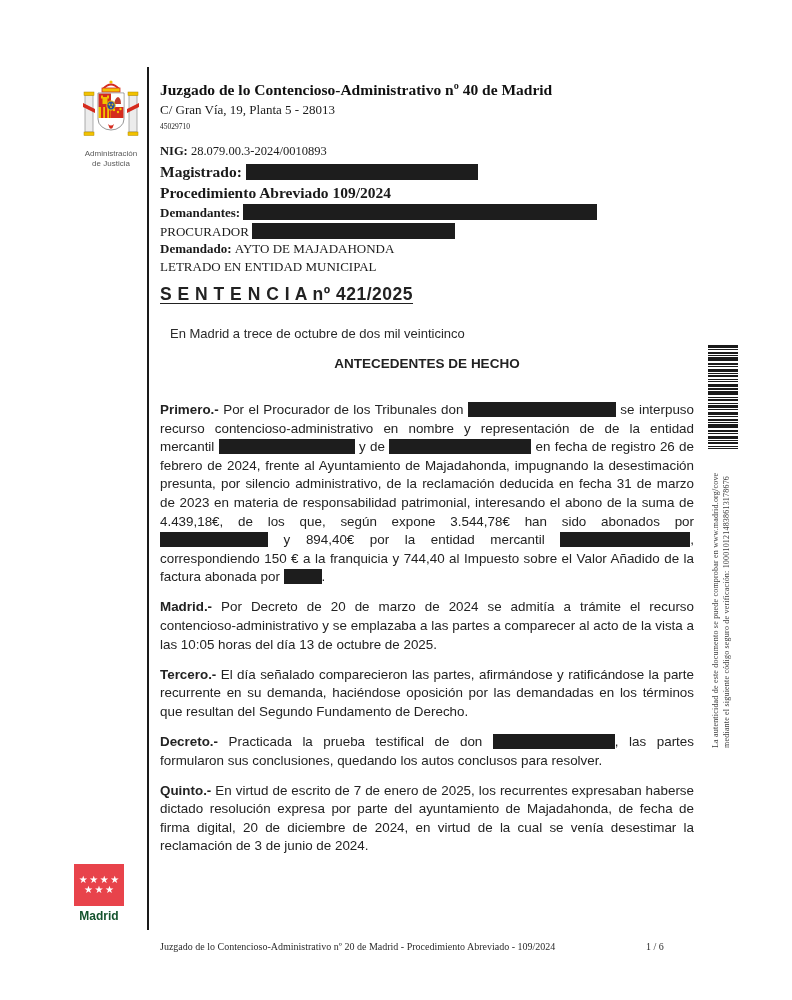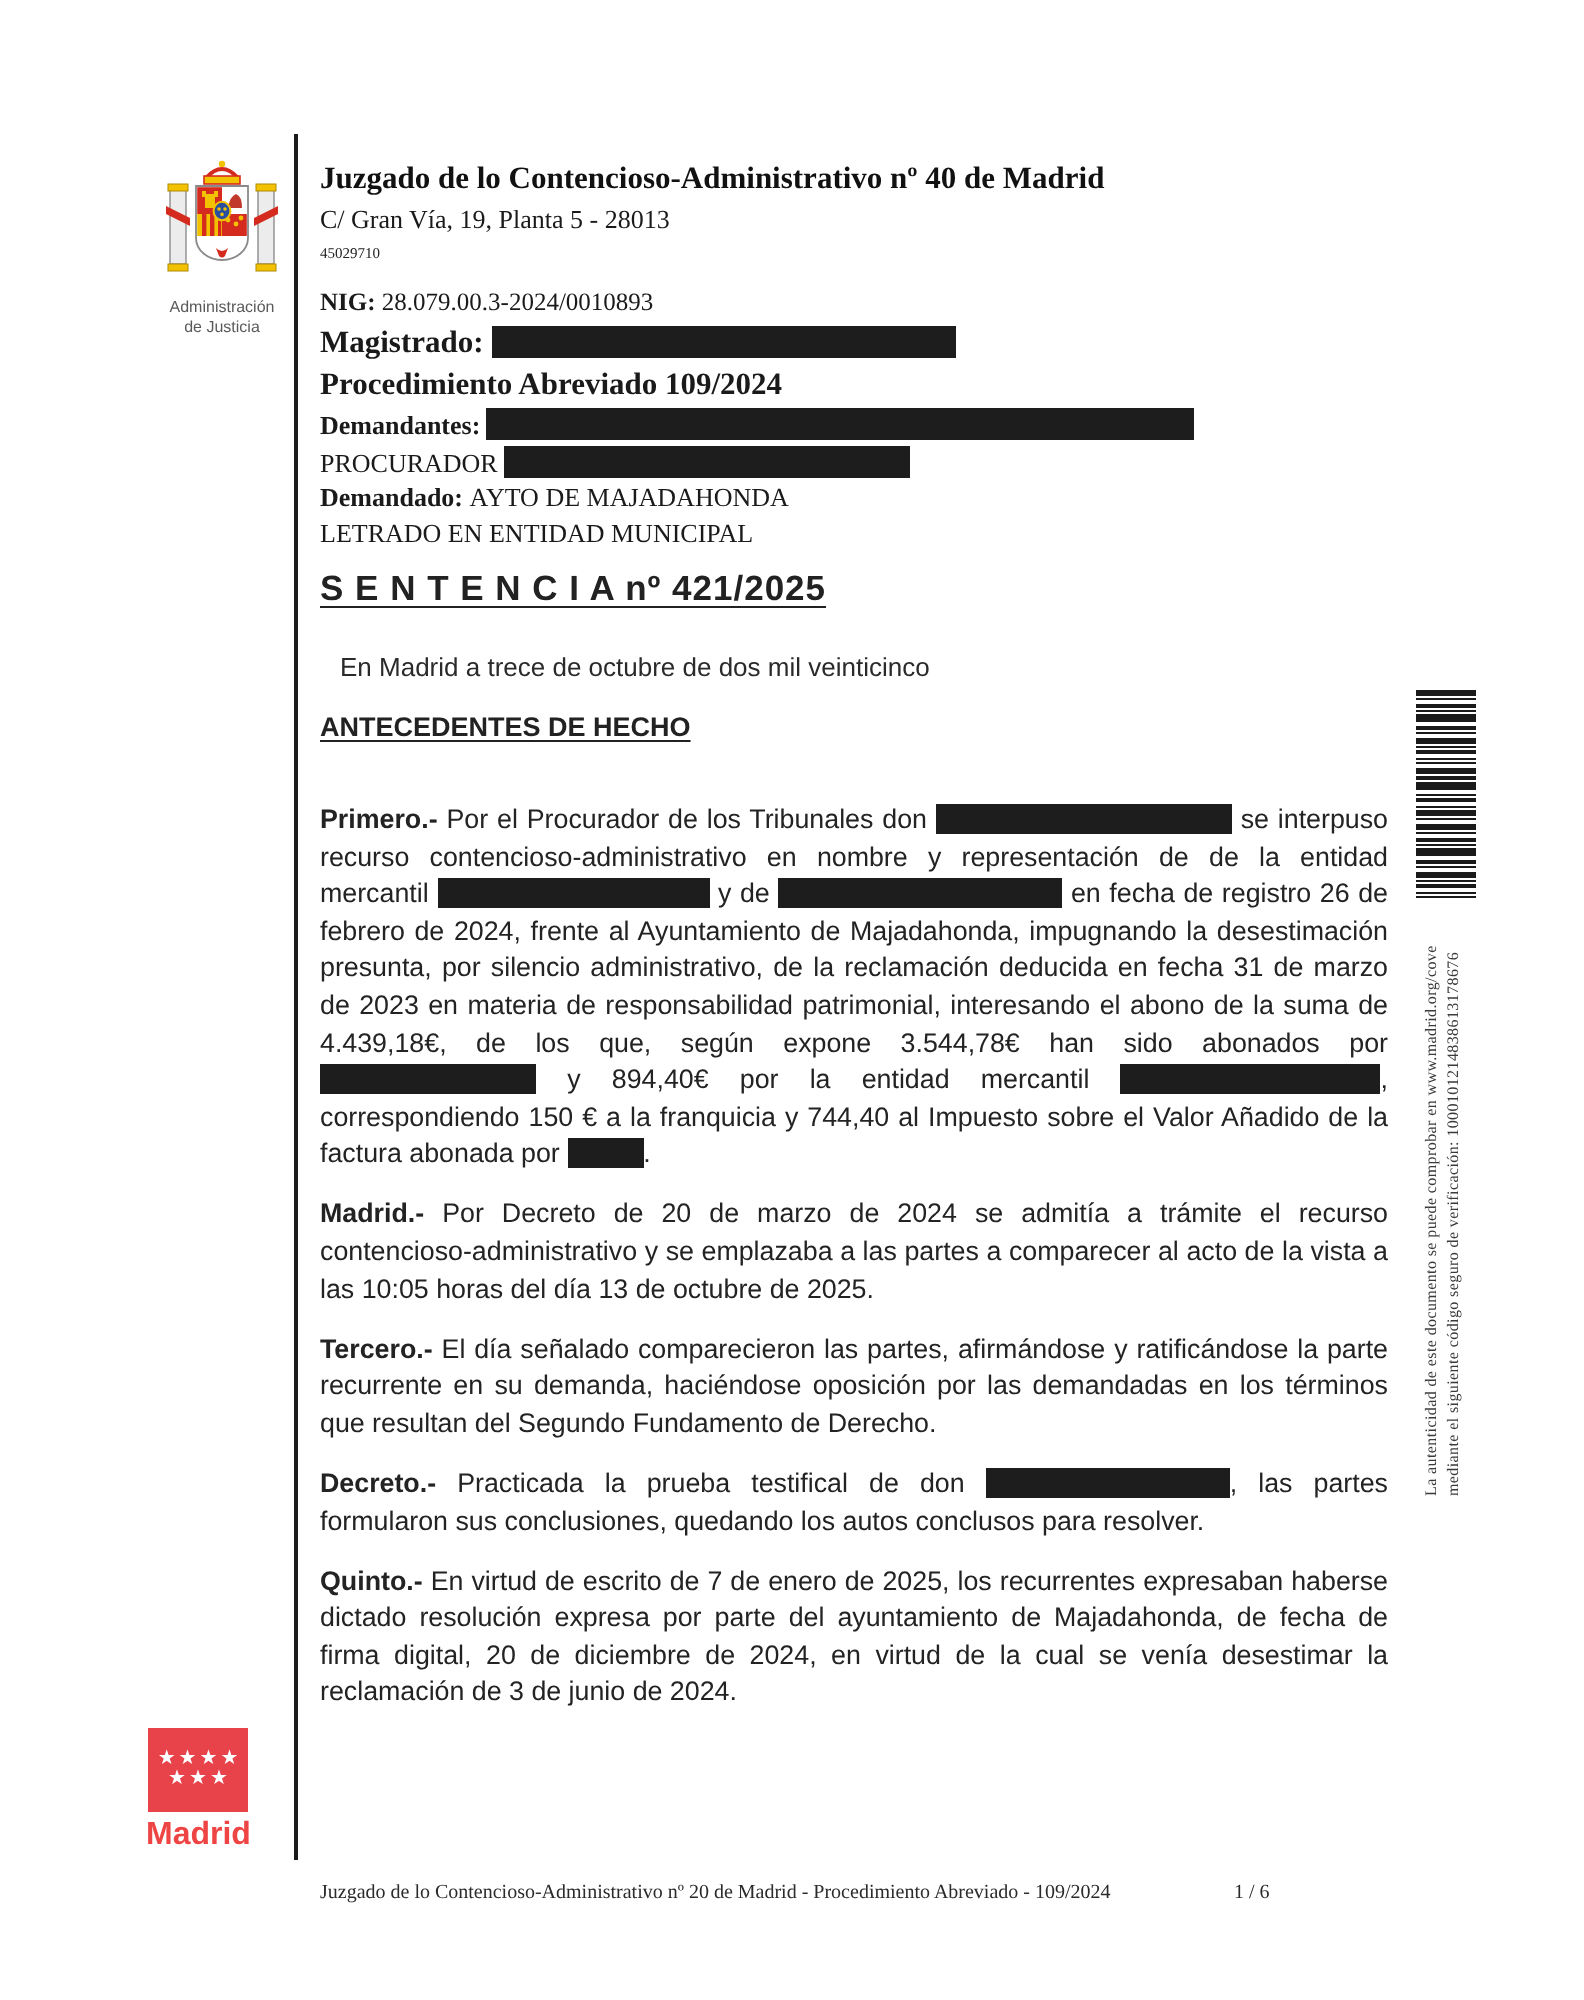--- a/index.html
+++ b/index.html
@@ -24,44 +24,44 @@
   .h-dem{font-size:13px;font-weight:bold;margin-top:2px;line-height:16.5px;}
   .h-reg{font-size:13px;margin-top:1px;line-height:16.5px;}
   .redact{display:inline-block;background:#1d1d1d;height:15px;vertical-align:-3px;}
   .redact.tall{height:16px;}
 
   
   .main{position:absolute;left:160px;top:284px;width:534px;}
   .sent-title{text-align:left;font-size:17.5px;font-weight:bold;letter-spacing:.5px;
               text-decoration:underline;text-underline-offset:3px;color:#222;}
   .date-line{margin-top:21px;padding-left:10px;font-size:13px;color:#2a2a2a;}
-  .section-head{margin-top:15px;font-size:13.5px;font-weight:bold;
-                text-decoration:underline;text-underline-offset:2px;color:#222;}
+  .section-head{margin-top:15px;text-align:center;font-size:13.5px;font-weight:bold;
+                text-underline-offset:2px;color:#222;}
   .paras{margin-top:30px;}
   .para{margin:0 0 11.5px 0;font-size:13.4px;line-height:18.6px;text-align:justify;color:#232323;}
   .para strong{font-weight:bold;}
 
   
   .barcode{position:absolute;left:708px;top:345px;width:30px;height:107px;}
   .side-note{position:absolute;left:710px;top:748px;width:292px;
              transform:rotate(-90deg);transform-origin:top left;
              font-family:"Liberation Serif","DejaVu Serif",serif;font-size:8px;line-height:11px;
              color:#3a3a3a;letter-spacing:.2px;}
 
   
   .madrid{position:absolute;left:73px;top:864px;width:52px;text-align:center;}
   .madrid-box{width:50px;height:42px;margin:0 auto;display:flex;flex-direction:column;
               justify-content:center;align-items:center;}
   .stars-row{color:#fff;font-size:10px;line-height:10px;letter-spacing:1.5px;text-indent:1.5px;}
-  .madrid-label{margin-top:3px;font-weight:bold;font-size:16px;color:#ef4444;}
+  .madrid-label{margin-top:3px;font-weight:bold;font-size:12px;color:#14532d;}
 
   
   .footer-text{position:absolute;left:160px;top:941px;font-family:"Liberation Serif",serif;
                font-size:10px;color:#2b2b2b;}
-  .footer-page{position:absolute;left:617px;top:941px;font-family:"Liberation Serif",serif;
+  .footer-page{position:absolute;left:646px;top:941px;font-family:"Liberation Serif",serif;
                font-size:10px;color:#2b2b2b;}
 </style>
 </head>
 <body>
 
 <div class="page">
 
   <div class="arms-wrap">
     <svg width="58" height="68" viewBox="0 0 58 68">
 

